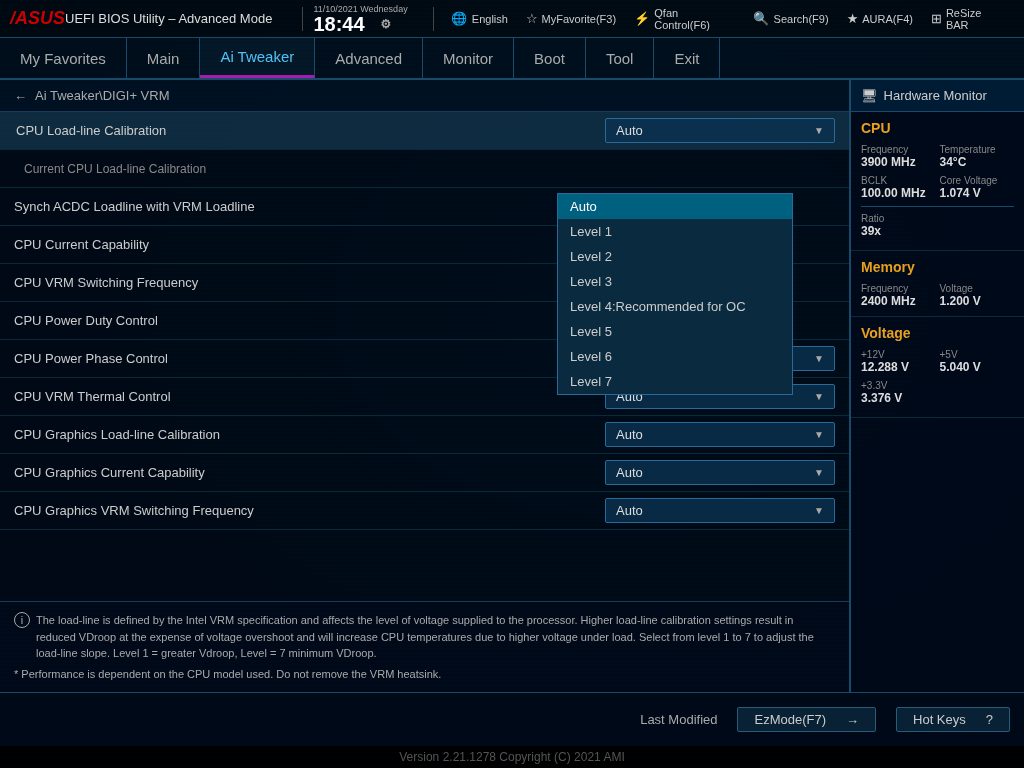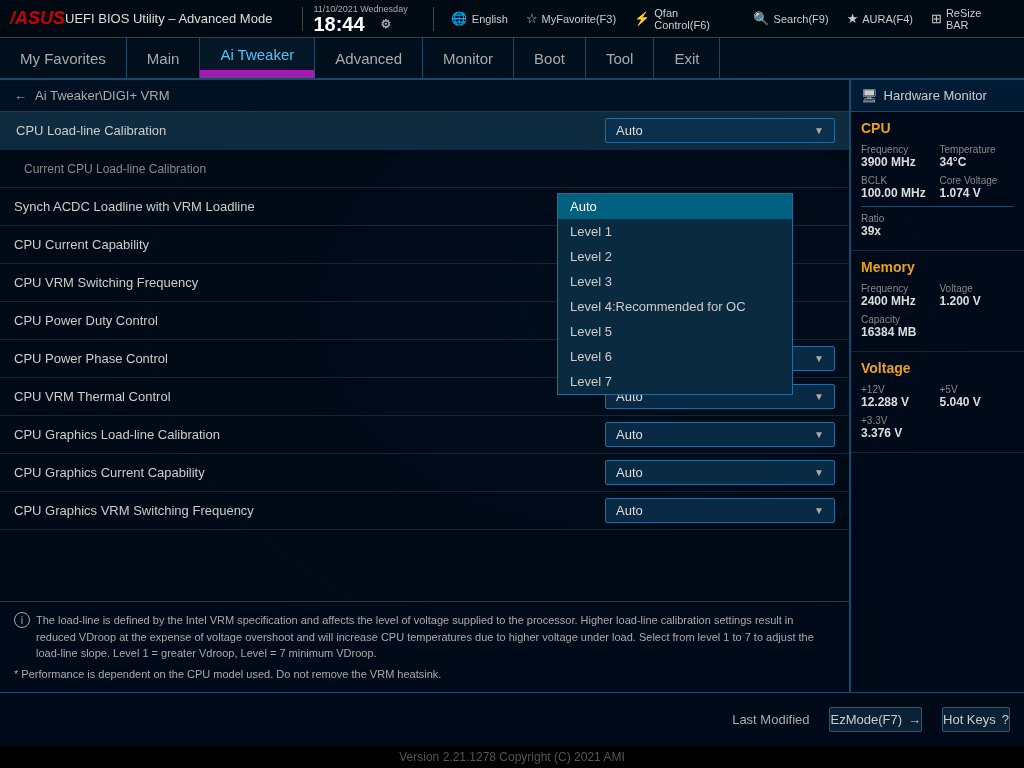--- a/index.html
+++ b/index.html
@@ -140,21 +140,21 @@
       padding: 0 20px;
       font-size: 15px;
       color: #aaa;
       cursor: pointer;
       border-right: 1px solid #1a4a6a;
       position: relative;
     }
 
     .nav-item.active {
       color: #4fc3f7;
-      border-bottom: 8px solid #a21caf;
+      border-bottom: 3px solid #a21caf;
       background: rgba(79, 195, 247, 0.05);
     }
 
     
     .main-content {
       display: flex;
       flex: 1;
       overflow: hidden;
     }
 
@@ -379,25 +379,25 @@
       gap: 20px;
       padding: 0 14px;
       height: 54px;
       background: rgba(0, 10, 25, 0.95);
       border-top: 1px solid #1a4a6a;
     }
 
     .footer-btn {
       display: flex;
       align-items: center;
-      gap: 6px;
+      gap: 20px;
       font-size: 13px;
       color: #ccc;
       cursor: pointer;
-      padding: 4px 0;
+      padding: 4px 16px;
       border: 1px solid #2a5a7a;
       background: rgba(10, 40, 60, 0.8);
       border-radius: 2px;
     }
 
     .footer-label {
       font-size: 13px;
       color: #aaa;
     }
 
@@ -616,24 +616,20 @@
         <div class="monitor-section-title memory">Memory</div>
         <div class="monitor-grid">
           <div class="monitor-cell">
             <span class="monitor-cell-label">Frequency</span>
             <span class="monitor-cell-value">2400 MHz</span>
           </div>
           <div class="monitor-cell">
             <span class="monitor-cell-label">Voltage</span>
             <span class="monitor-cell-value">1.200 V</span>
           </div>
-        </div>
-        <div class="monitor-single" style="margin-top:6px;">
-          <span class="monitor-cell-label">Capacity</span>
-          <span class="monitor-cell-value">16384 MB</span>
         </div>
       </div>
 
       <div class="monitor-section">
         <div class="monitor-section-title voltage">Voltage</div>
         <div class="monitor-grid">
           <div class="monitor-cell">
             <span class="monitor-cell-label">+12V</span>
             <span class="monitor-cell-value">12.288 V</span>
           </div>

